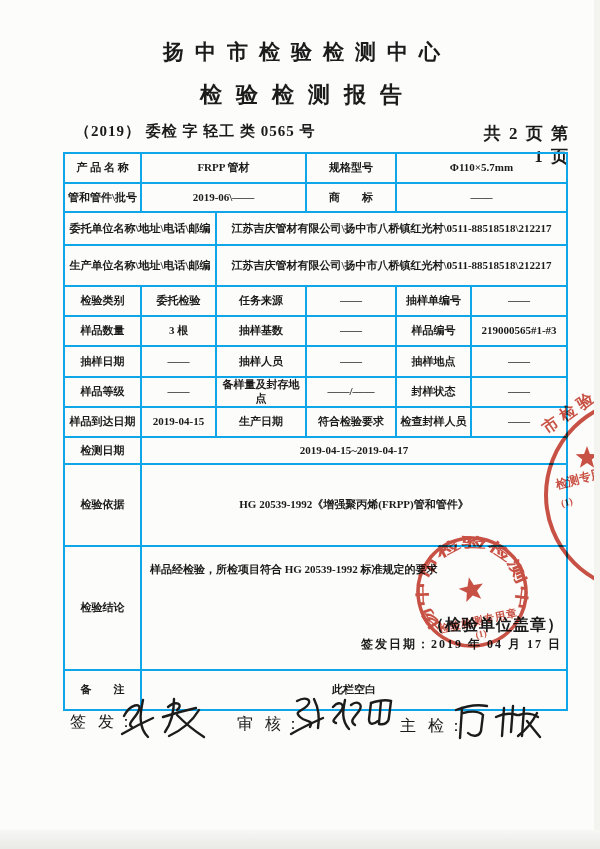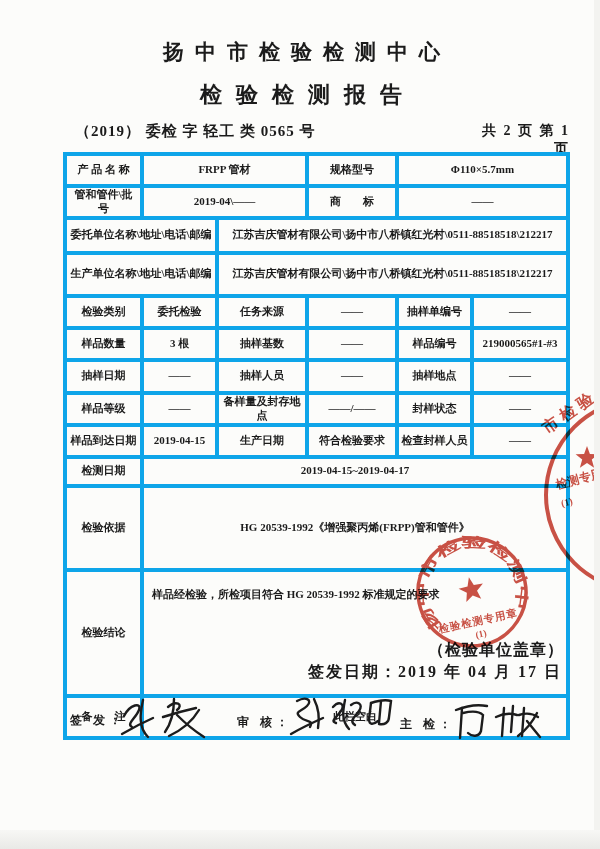--- a/index.html
+++ b/index.html
@@ -12,46 +12,46 @@
   
   .org-title{
     left:0;top:38px;width:600px;text-align:center;
     font-size:21px;font-weight:bold;letter-spacing:11px;padding-left:14px;box-sizing:border-box;
   }
   .report-title{
     left:0;top:80px;width:600px;text-align:center;
     font-size:22px;font-weight:bold;letter-spacing:14px;padding-left:16px;box-sizing:border-box;
   }
   .meta-left{left:75px;top:122px;font-size:15px;font-weight:600;letter-spacing:1px;}
-  .meta-right{left:470px;top:122px;width:100px;font-size:14px;font-weight:600;letter-spacing:2px;text-align:right;}
+  .meta-right{left:470px;top:122px;width:100px;font-size:17px;font-weight:600;letter-spacing:2px;text-align:right;}
   
   table.report{
     position:absolute;left:63px;top:152px;width:503px;
     border-collapse:collapse;table-layout:fixed;
     border:2px solid #1f1f1f;
   }
   table.report td{
-    border:4px solid #0ea5e9;
+    border:2px solid #0ea5e9;
     font-size:11px;font-weight:600;text-align:center;vertical-align:middle;
     padding:0 2px;overflow:hidden;line-height:1.25;
   }
   td.left{text-align:left;padding-left:8px;}
   td.small{font-size:10px;letter-spacing:0;}
   tr.h28 td{height:28px;} tr.h27 td{height:27px;} tr.h31 td{height:31px;}
   tr.h39 td{height:39px;} tr.h29 td{height:29px;} tr.h25 td{height:25px;}
   tr.h80 td{height:80px;} tr.h122 td{height:122px;} tr.h38 td{height:38px;}
   td.rel{position:relative;}
   .conclusion-text{position:absolute;left:8px;top:16px;width:330px;text-align:left;font-size:11px;font-weight:600;}
   .seal-note{position:absolute;right:2px;top:68px;font-size:16px;font-weight:600;letter-spacing:1px;}
-  .issue-line{position:absolute;right:4px;top:90px;font-size:16px;font-weight:600;letter-spacing:2px;}
+  .issue-line{position:absolute;right:4px;top:90px;font-size:12px;font-weight:600;letter-spacing:2px;}
   .remark-val{vertical-align:top;padding-top:6px;}
   
   .stamp{mix-blend-mode:multiply;opacity:.88;}
   
-  .sig-label{font-size:12px;font-weight:700;letter-spacing:4px;}
+  .sig-label{font-size:16px;font-weight:400;letter-spacing:4px;}
   .sig-row{left:0;top:694px;width:600px;height:60px;}
   .sig-svg{position:absolute;}
   
   .shadow-bottom{left:0;top:830px;width:600px;height:19px;
     background:linear-gradient(#f7f7f5,#e9e9e6);}
   .shadow-right{left:594px;top:0;width:6px;height:849px;background:#f3f3f0;}
 </style>
 </head>
 <body>
 
@@ -71,21 +71,21 @@
   </colgroup>
   <tbody>
       <tr class="h28">
     <td>产 品 名 称</td>
     <td colspan="2">FRPP 管材</td>
     <td>规格型号</td>
     <td colspan="2">Φ110×5.7mm</td>
   </tr>
   <tr class="h27">
     <td>管和管件\批号</td>
-    <td colspan="2">2019-04\——</td>
+    <td colspan="2">2019-06\——</td>
     <td>商　　标</td>
     <td colspan="2">——</td>
   </tr>
   <tr class="h31">
     <td colspan="2">委托单位名称\地址\电话\邮编</td>
     <td colspan="4" class="left">江苏吉庆管材有限公司\扬中市八桥镇红光村\0511-88518518\212217</td>
   </tr>
   <tr class="h39">
     <td colspan="2">生产单位名称\地址\电话\邮编</td>
     <td colspan="4" class="left">江苏吉庆管材有限公司\扬中市八桥镇红光村\0511-88518518\212217</td>

